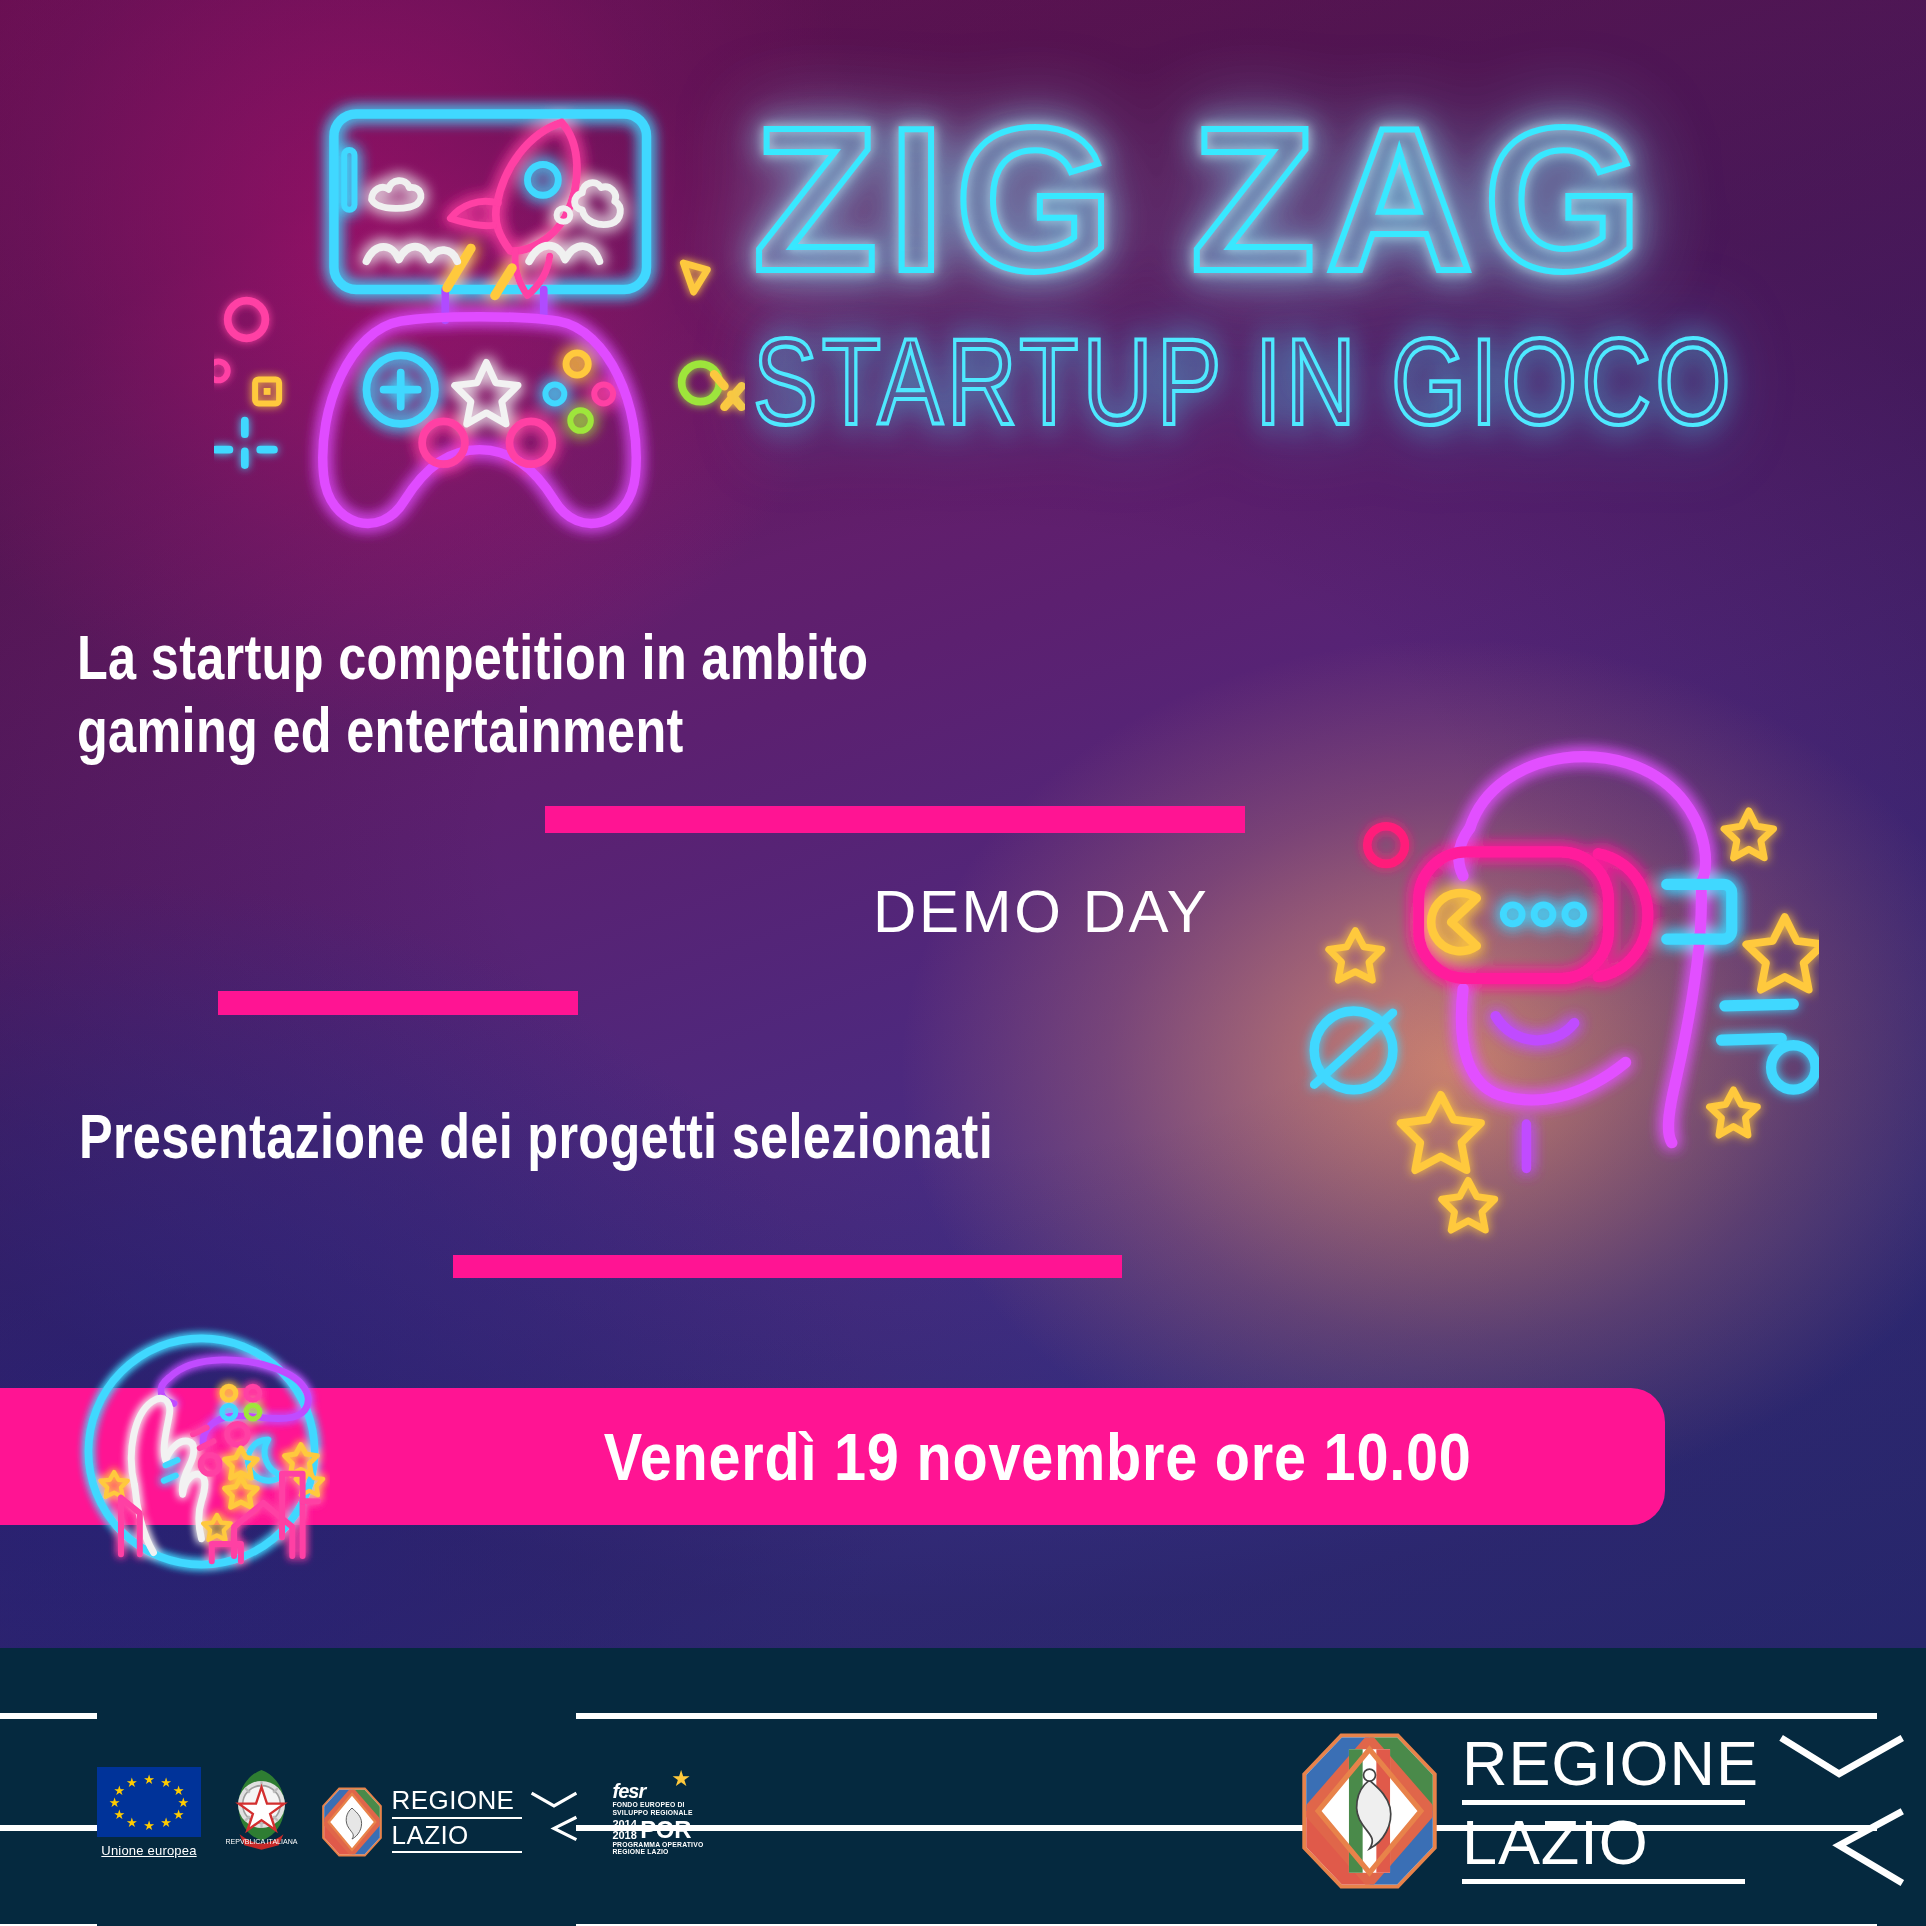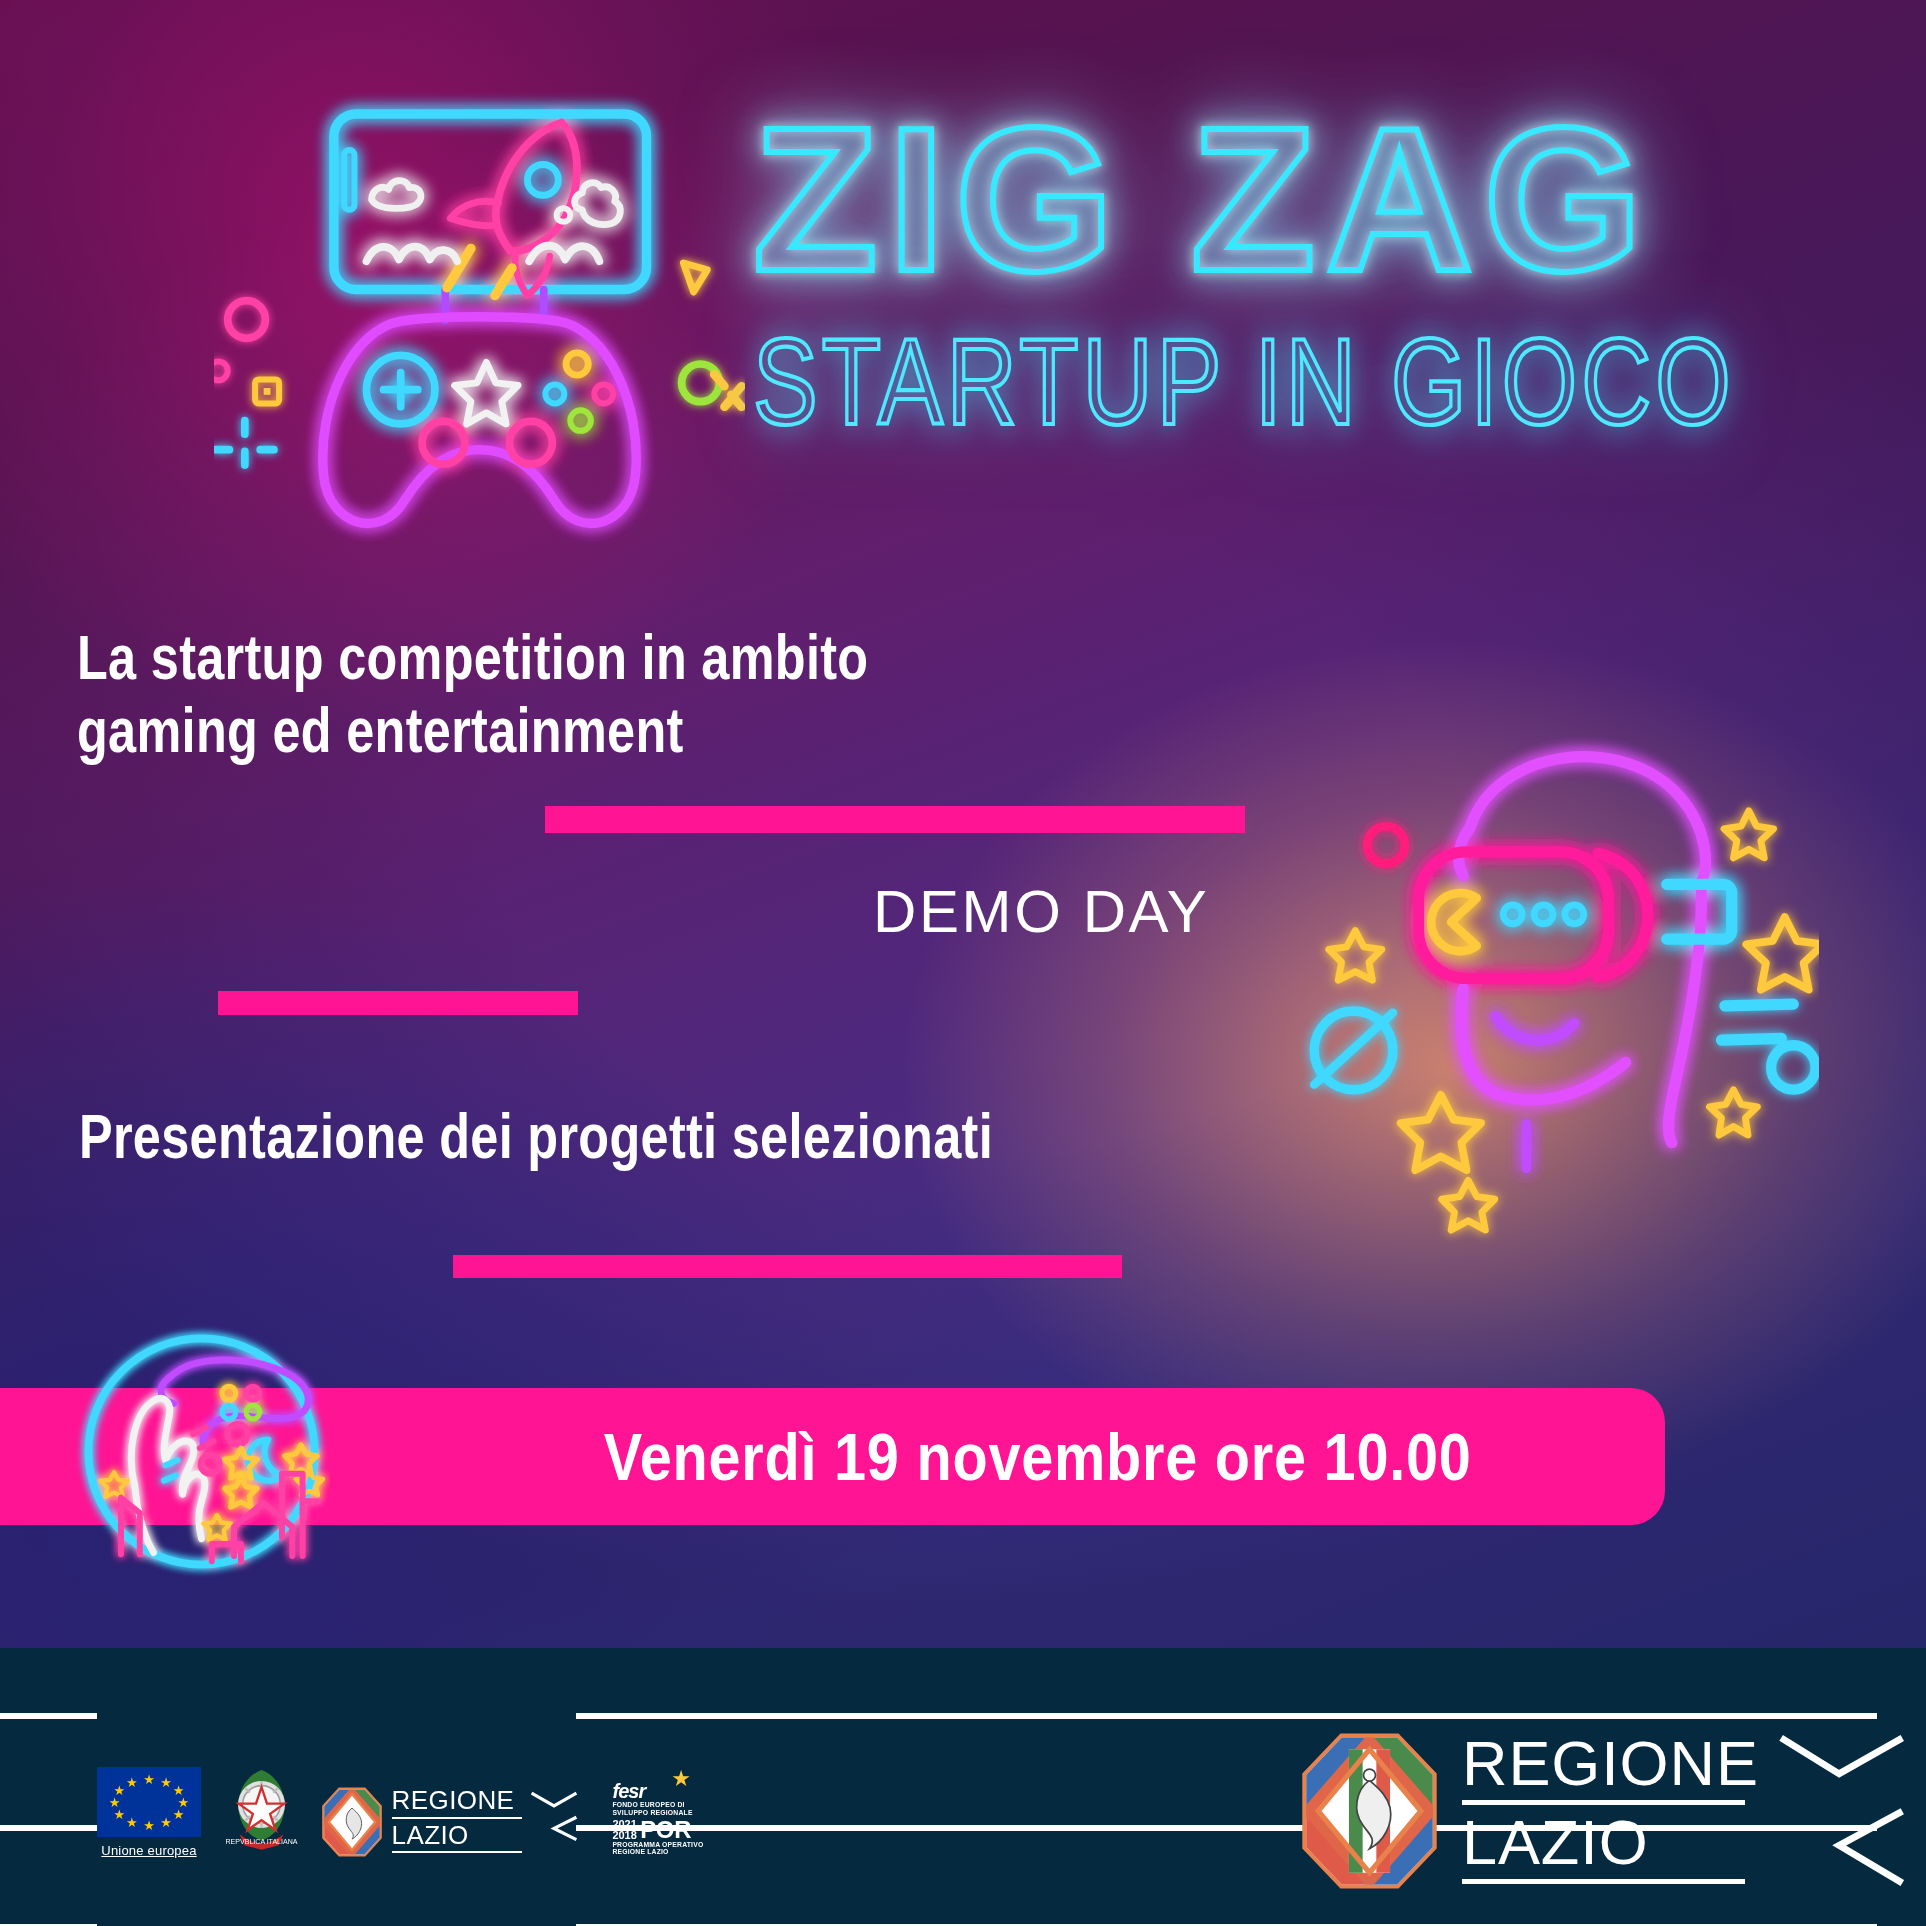--- a/index.html
+++ b/index.html
@@ -460,21 +460,21 @@
 
     <div class="fesr" style="margin-left:13.7px; margin-bottom:1.7px;">
       <div style="position:relative; width:94px;">
         <span style="position:absolute; right:15.4px; top:-15.4px; color:#ffc93c; font-size:22px;">★</span>
         <div class="fesr-word">fesr</div>
       </div>
       <div class="fesr-line">FONDO EUROPEO DI</div>
       <div class="fesr-line">SVILUPPO REGIONALE</div>
       <div class="fesr-por">
         <div>
-          <div class="fesr-years">2021</div>
+          <div class="fesr-years">2014</div>
           <div class="fesr-years">2018</div>
         </div>
         <div class="fesr-porword">POR</div>
       </div>
       <div class="fesr-line">PROGRAMMA OPERATIVO</div>
       <div class="fesr-line">REGIONE LAZIO</div>
     </div>
   </div>
 
   <div class="regione-big">

